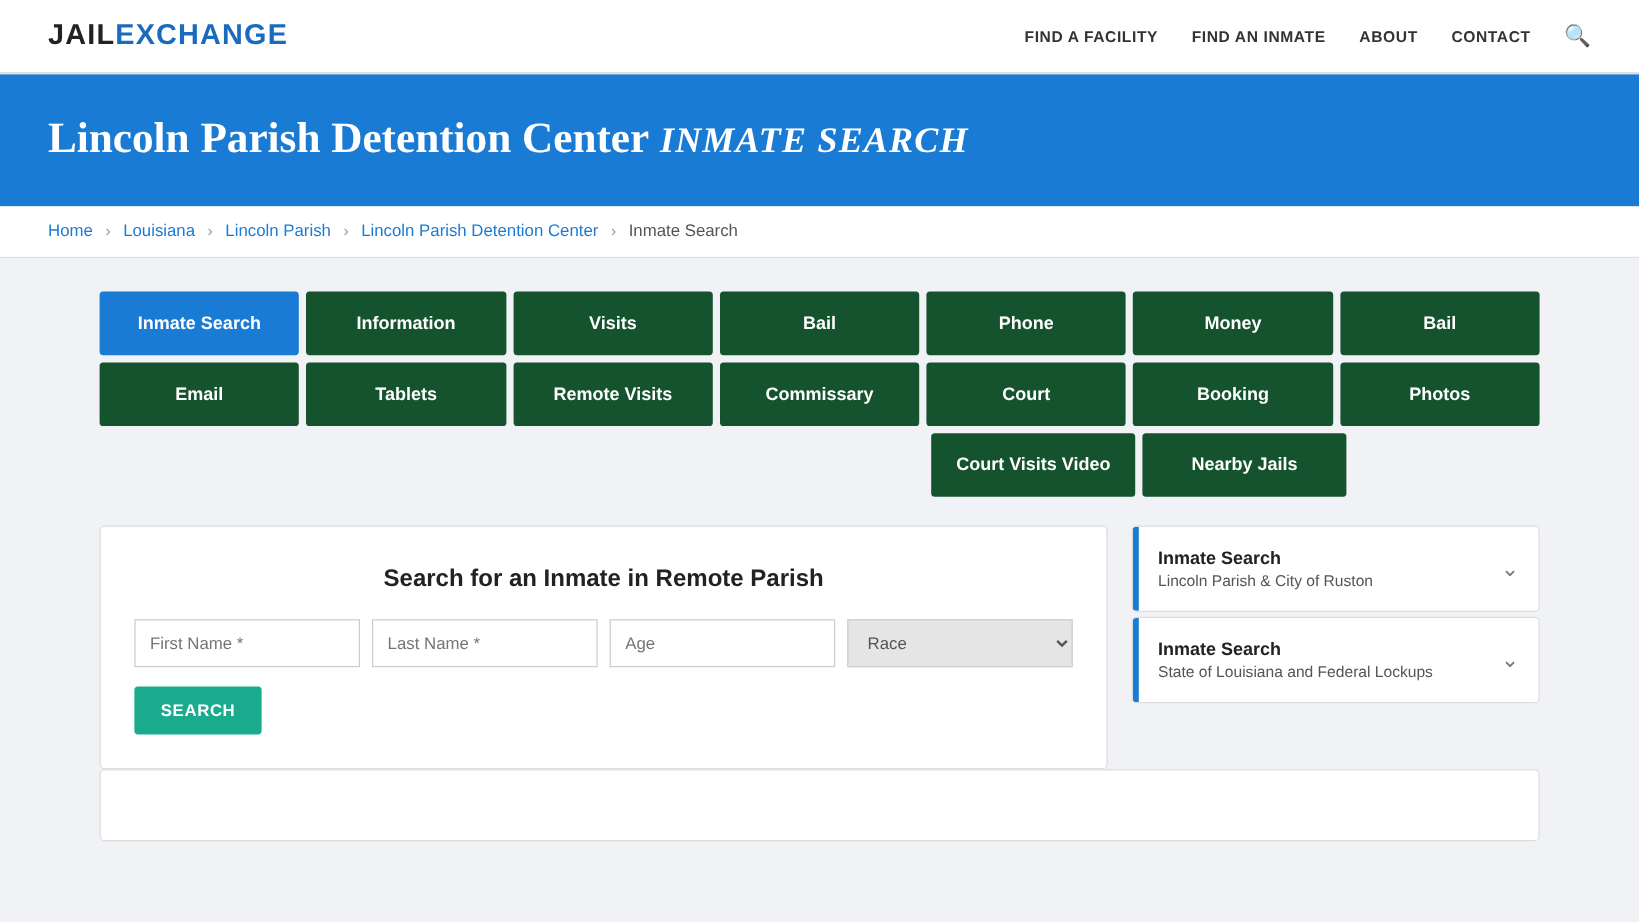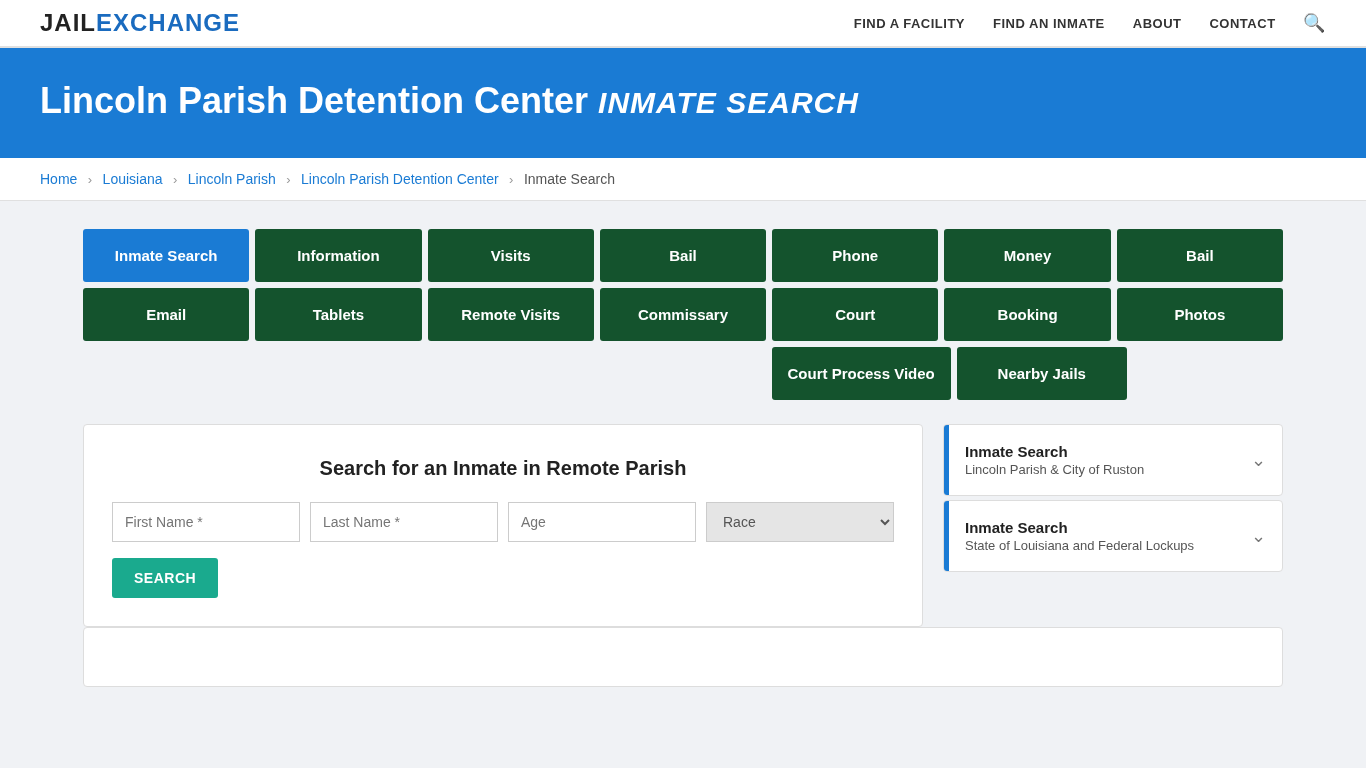--- a/index.html
+++ b/index.html
@@ -3,21 +3,21 @@
   <meta charset="utf-8">
   <style>
     * { box-sizing: border-box; margin: 0; padding: 0; }
     body { font-family: Arial, sans-serif; background: #f0f2f5; color: #333; }
 
     
     .header {
       background: #fff;
       border-bottom: 2px solid #e0e0e0;
       padding: 0 40px;
-      height: 48px;
+      height: 62px;
       display: flex;
       align-items: center;
       justify-content: space-between;
     }
     .logo {
       font-size: 24px;
       font-weight: 900;
       letter-spacing: 1px;
       color: #222;
     }
@@ -41,20 +41,21 @@
       border: none;
       cursor: pointer;
       font-size: 18px;
       color: #333;
     }
 
     
     .hero {
       background: #1a7bd4;
       padding: 32px 40px 36px 40px;
+      font-family: Liberation Serif, serif;
     }
     .hero h1 {
       color: #fff;
       font-size: 36px;
       font-weight: 800;
     }
     .hero h1 span.italic-tag {
       font-style: italic;
       font-size: 30px;
       font-weight: 700;
@@ -277,21 +278,21 @@
     <button class="tab-btn">Email</button>
     <button class="tab-btn">Tablets</button>
     <button class="tab-btn">Remote Visits</button>
     <button class="tab-btn">Commissary</button>
     <button class="tab-btn">Court</button>
     <button class="tab-btn">Booking</button>
     <button class="tab-btn">Photos</button>
   </div>
 
   <div class="tabs-row3">
-    <button class="tab-btn row3">Court Process Video</button>
+    <button class="tab-btn row3">Court Visits Video</button>
     <button class="tab-btn row3">Nearby Jails</button>
   </div>
 
   <div class="content-row">
 
     <div class="search-panel">
       <h2>Search for an Inmate in Remote Parish</h2>
       <div class="search-fields">
         <input type="text" placeholder="First Name *" style="">
         <input type="text" placeholder="Last Name *" style="">

